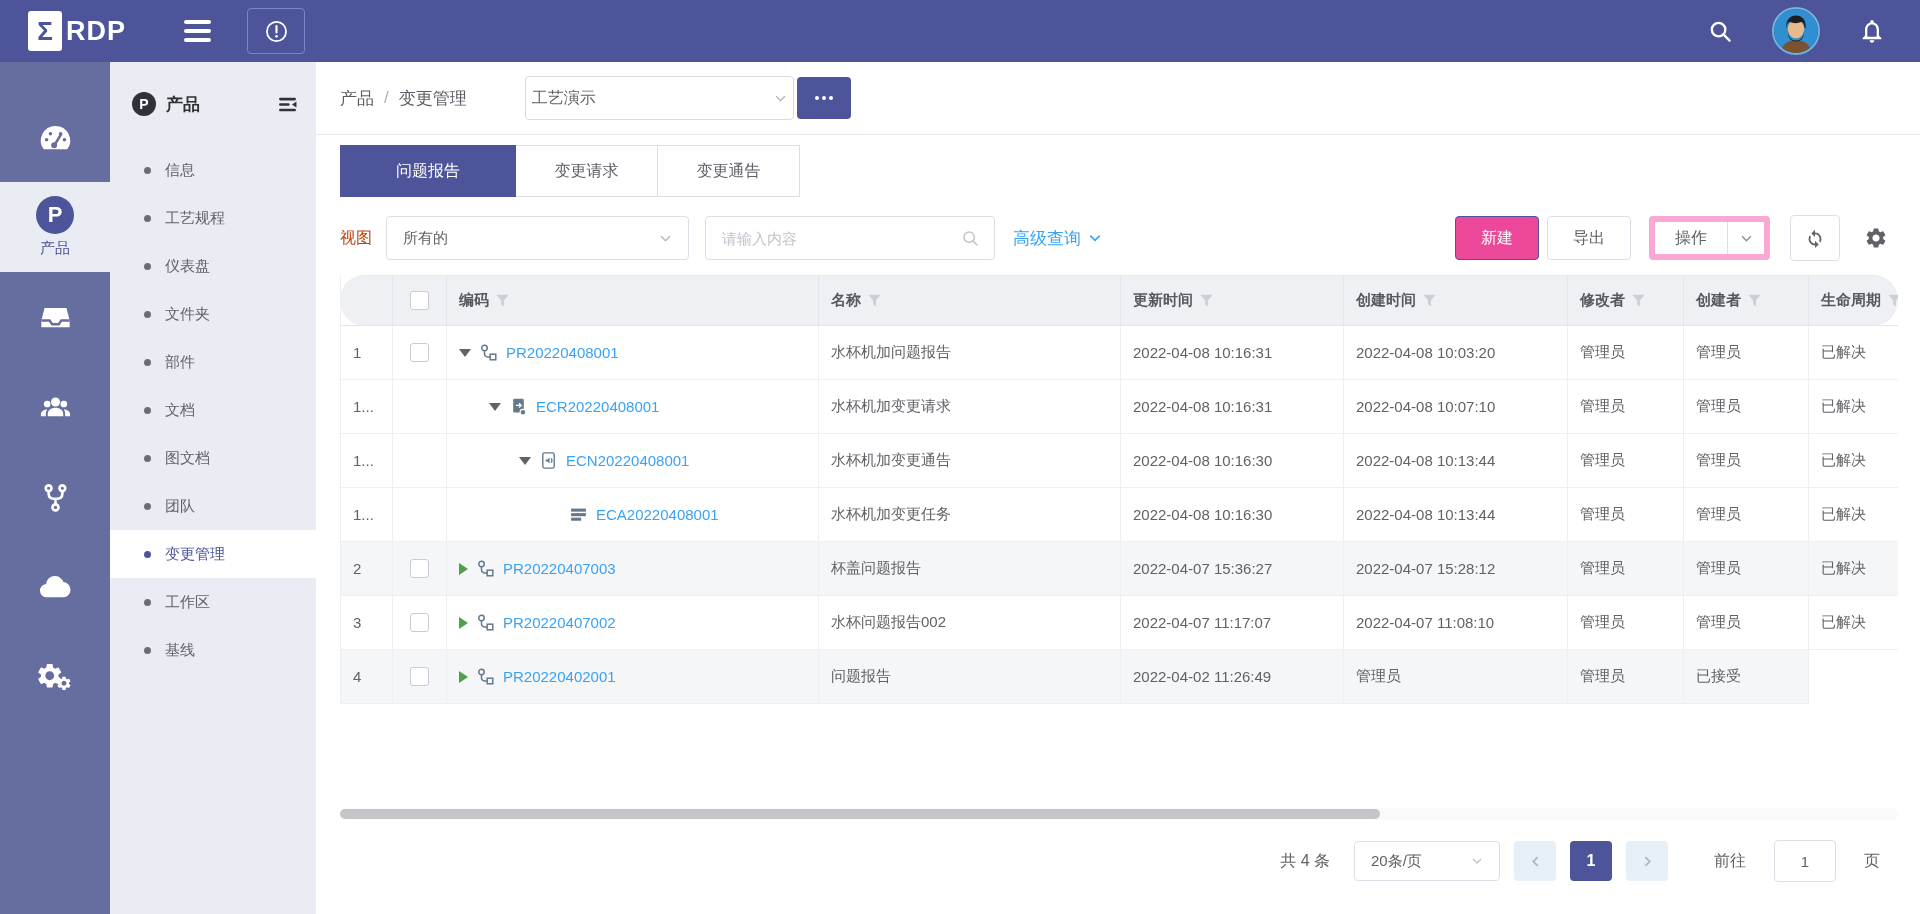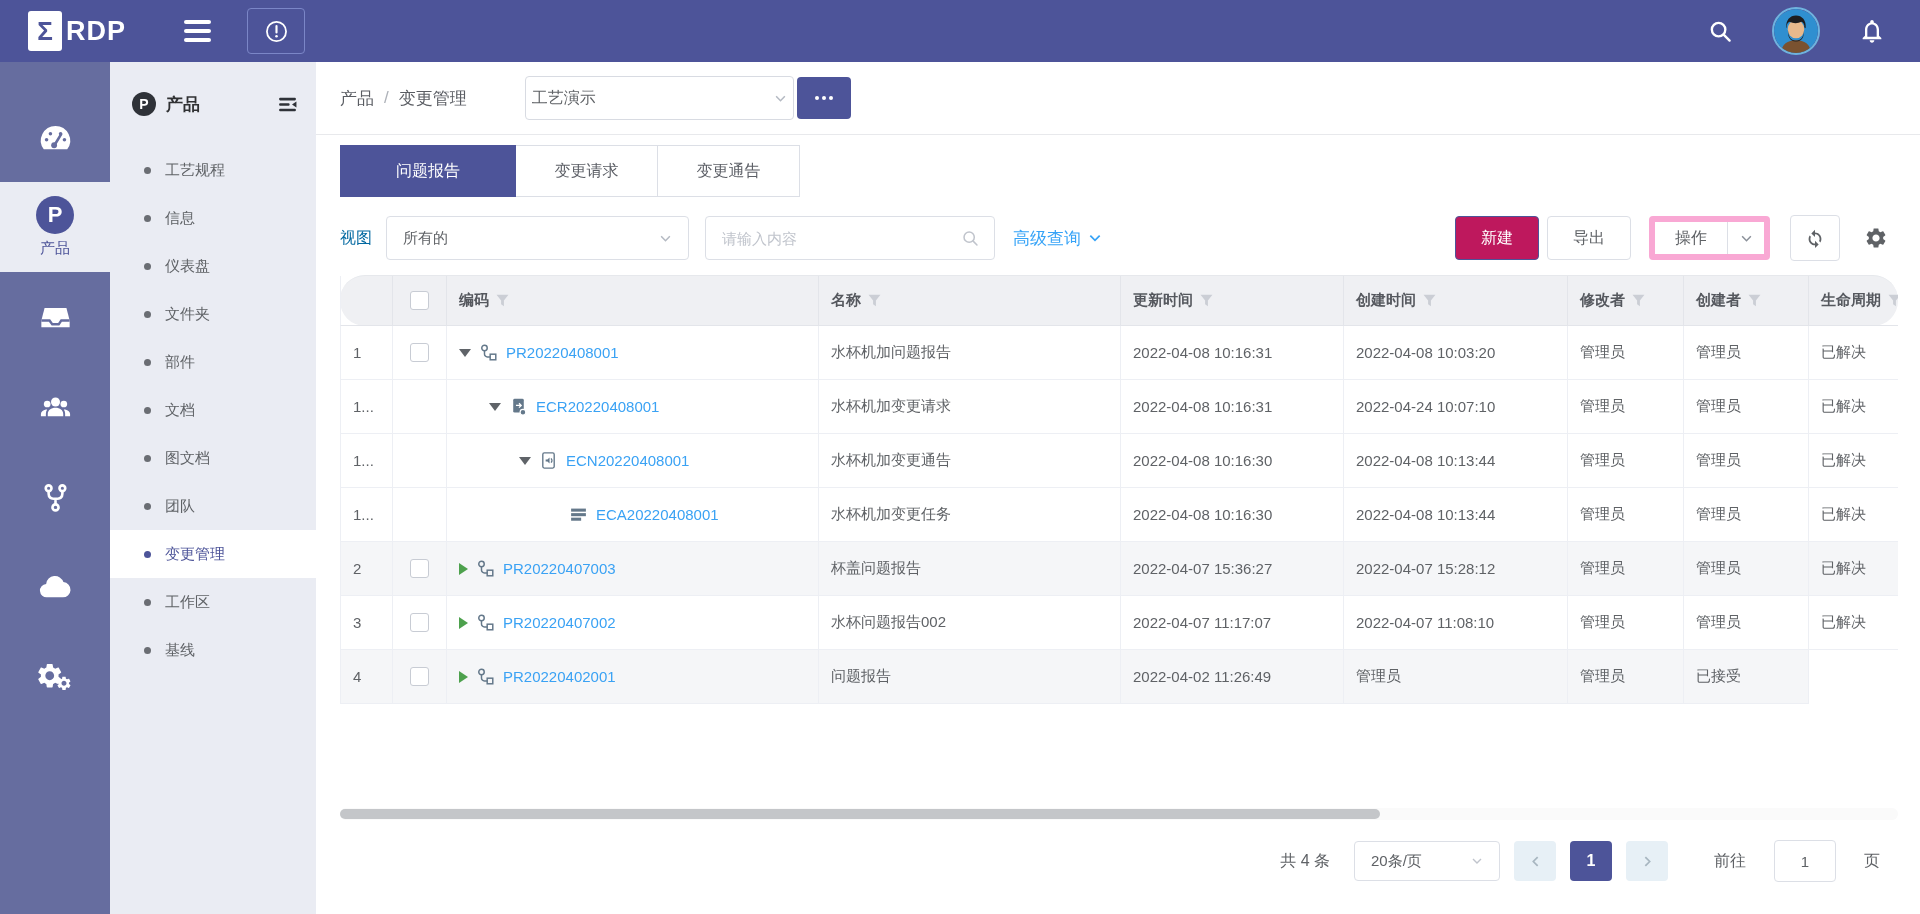--- a/index.html
+++ b/index.html
@@ -51,31 +51,31 @@
   .ctx-select .chev{margin-left:auto;}
   .more-btn{width:54px;height:42px;background:#4d5499;border-radius:4px;display:flex;align-items:center;justify-content:center;gap:3px;cursor:pointer;}
   .more-btn i{width:4px;height:4px;border-radius:50%;background:#fff;}
 
   .tabs{display:flex;padding:10px 24px 0 24px;}
   .tab{height:52px;min-width:142px;padding:0 30px;display:flex;align-items:center;justify-content:center;font-size:16px;color:#5c5f66;background:#fff;border:1px solid #dcdfe6;border-left-width:0;cursor:pointer;box-sizing:border-box;}
   .tab:first-child{border-left-width:1px;}
   .tab.active{background:#4d5499;border-color:#4d5499;color:#fff;min-width:176px;}
 
   .filter-row{display:flex;align-items:center;padding:18px 22px 0 24px;}
-  .view-label{font-size:16px;color:#0369a1;margin-right:14px;}
+  .view-label{font-size:16px;color:#c2410c;margin-right:14px;}
   .sel{height:44px;border:1px solid #dcdfe6;border-radius:4px;display:flex;align-items:center;padding:0 16px;font-size:15px;color:#5f6266;background:#fff;cursor:pointer;box-sizing:border-box;}
   .view-select{width:303px;}
   .sel .chev{margin-left:auto;}
   .search-box{width:290px;height:44px;border:1px solid #dcdfe6;border-radius:4px;display:flex;align-items:center;padding:0 14px;margin-left:16px;box-sizing:border-box;}
   .search-box input{border:0;outline:0;flex:1;font-size:15px;color:#be185d;min-width:0;font-family:inherit;}
   .search-box input::placeholder{color:#c0c4cc;}
   .advanced{display:flex;align-items:center;gap:7px;color:#36a3f7;font-size:17px;margin-left:18px;cursor:pointer;}
   .toolbar-right{margin-left:auto;display:flex;align-items:center;gap:8px;}
   .btn{height:44px;border-radius:4px;font-size:16px;display:flex;align-items:center;justify-content:center;cursor:pointer;box-sizing:border-box;}
-  .btn-primary{width:84px;background:#be185d;color:#fff;border:1px solid #4d5499;}
+  .btn-primary{width:84px;background:#ec4899;color:#fff;border:1px solid #4d5499;}
   .btn-plain{width:84px;background:#fff;color:#5f6266;border:1px solid #dcdfe6;}
   .btn-split{display:flex;height:44px;border:6px solid #f9a8d4;border-radius:4px;margin-left:10px;box-sizing:border-box;}
   .btn-split .lbl{width:72px;display:flex;align-items:center;justify-content:center;font-size:16px;color:#5f6266;cursor:pointer;}
   .btn-split .caret-part{width:36px;border-left:1px solid #dcdfe6;display:grid;place-items:center;cursor:pointer;color:#8a9099;}
   .icon-btn{width:48px;height:44px;border:1px solid #dcdfe6;border-radius:4px;display:grid;place-items:center;margin-left:12px;cursor:pointer;color:#5f6266;}
   .icon-plain{width:44px;height:44px;display:grid;place-items:center;margin-left:6px;cursor:pointer;color:#5f6266;}
 
   
   .table-wrap{margin:14px 22px 0 24px;overflow:hidden;}
   .grid{display:grid;grid-template-columns:53px 54px 372px 302px 223px 224px 116px 125px 140px;border-radius:25px;}
@@ -231,25 +231,25 @@
                 <rect x="2" y="8.8" width="10" height="2.5" rx="1"></rect>
                 <rect x="2" y="14" width="16" height="2.5" rx="1"></rect>
                 <path d="M18.5 7.2l-4.2 2.8 4.2 2.8z"></path>
               </g>
             </svg>
         </span>
       </div>
       <div class="panel-menu" id="panel-menu">
           <div class="panel-item ">
             <span class="dot"></span>
+            <span>信息</span>
+          </div>
+          <div class="panel-item ">
+            <span class="dot"></span>
             <span>工艺规程</span>
-          </div>
-          <div class="panel-item ">
-            <span class="dot"></span>
-            <span>信息</span>
           </div>
           <div class="panel-item ">
             <span class="dot"></span>
             <span>仪表盘</span>
           </div>
           <div class="panel-item ">
             <span class="dot"></span>
             <span>文件夹</span>
           </div>
           <div class="panel-item ">
@@ -449,21 +449,21 @@
                   <svg viewBox="0 0 18 18" width="19" height="19">
                     <rect x="4" y="1.6" width="10" height="13.2" rx="1.4" fill="currentColor"></rect>
                     <path d="M6.6 8h4.6M9.5 5.9L11.6 8l-2.1 2.1" stroke="#fff" stroke-width="1.2" fill="none"></path>
                     <circle cx="13.2" cy="14.4" r="2.7" fill="currentColor" stroke="#fff" stroke-width="1.1"></circle>
                   </svg>
                 </span>
                 <a class="code-link">ECR20220408001</a>
               </div>
               <div class="td">水杯机加变更请求</div>
               <div class="td">2022-04-08 10:16:31</div>
-              <div class="td">2022-04-24 10:07:10</div>
+              <div class="td">2022-04-08 10:07:10</div>
               <div class="td">管理员</div>
               <div class="td">管理员</div>
               <div class="td">已解决</div>
             </div>
             <div class="grid tr ">
               <div class="td td-num">1...</div>
               <div class="td" style="justify-content:center"></div>
               <div class="td td-code" style="padding-left:72px">
                 <span class="caret down"></span>
                 <span class="ticon">

